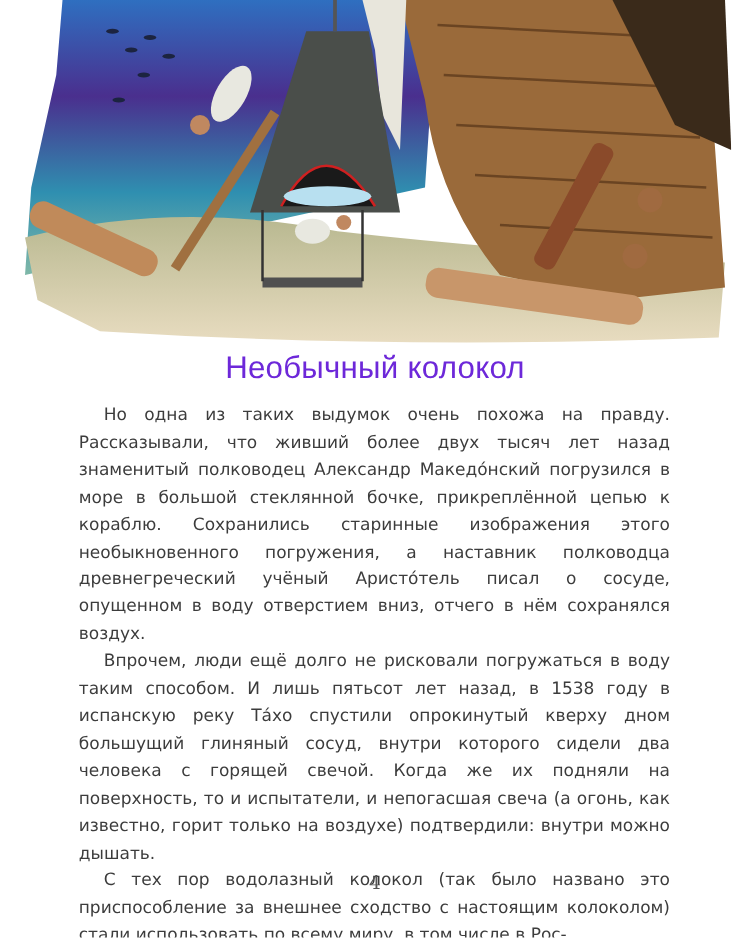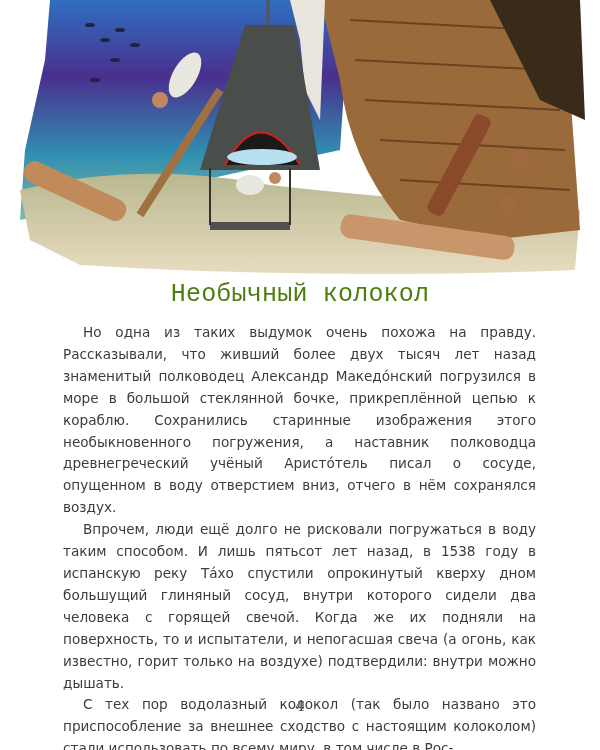--- a/index.html
+++ b/index.html
@@ -1,21 +1,21 @@
 <!DOCTYPE html>
 <html><head>
 <meta charset="utf-8">
 <style>
   html, body { margin: 0; padding: 0; background: #ffffff; }
   body { width: 600px; height: 750px; position: relative; overflow: hidden;
          font-family: "DejaVu Sans", sans-serif; }
   .illustration { position: absolute; left: 20px; top: 0; width: 565px; height: 278px; }
   .illustration svg { width: 100%; height: 100%; display: block; }
   .title { position: absolute; left: 0; top: 280px; width: 600px; text-align: center;
-           font-family: Liberation Mono, monospace; font-size: 25px; color: #4d7c0f;
+           font-family: Liberation Sans, sans-serif; font-size: 25px; color: #6d28d9;
            letter-spacing: 0.2px; }
   .body-text { position: absolute; left: 63px; top: 322px; width: 473px;
                font-family: "DejaVu Sans", sans-serif; font-size: 13.6px; line-height: 21.9px;
                color: #3c3c3c; text-align: justify; }
   .body-text p { margin: 0; text-indent: 20px; hyphens: manual; }
   .page-number { position: absolute; left: 0; top: 697px; width: 600px; text-align: center;
                  font-family: "DejaVu Serif", serif; font-size: 15px; color: #555; }
 </style>
 </head>
 <body>

